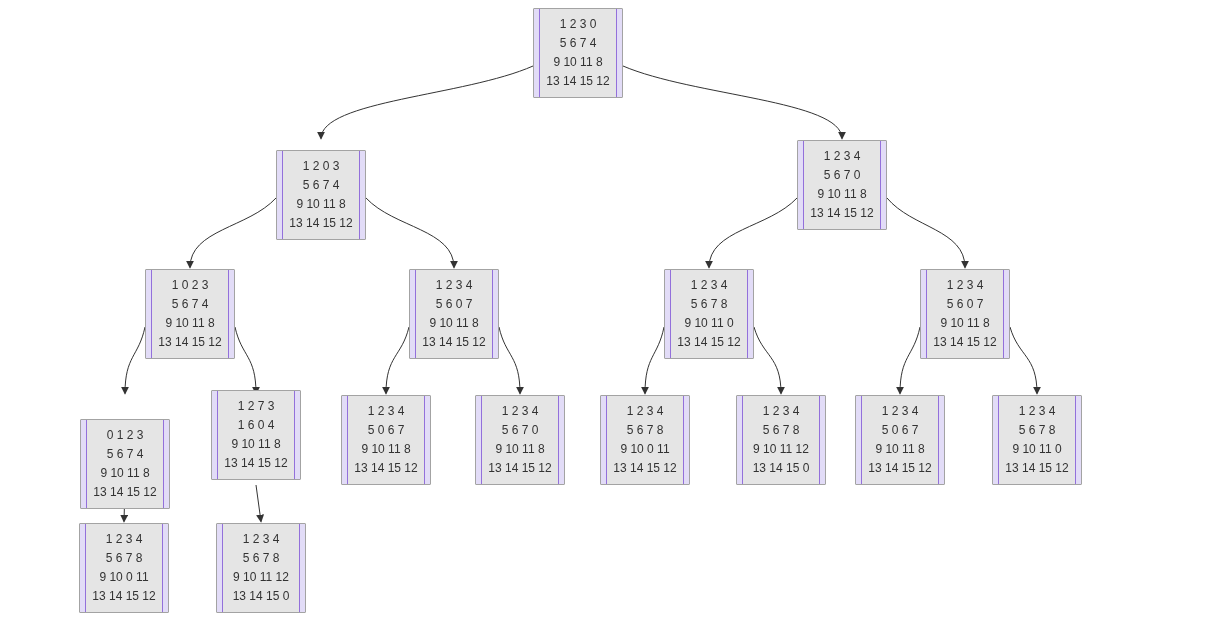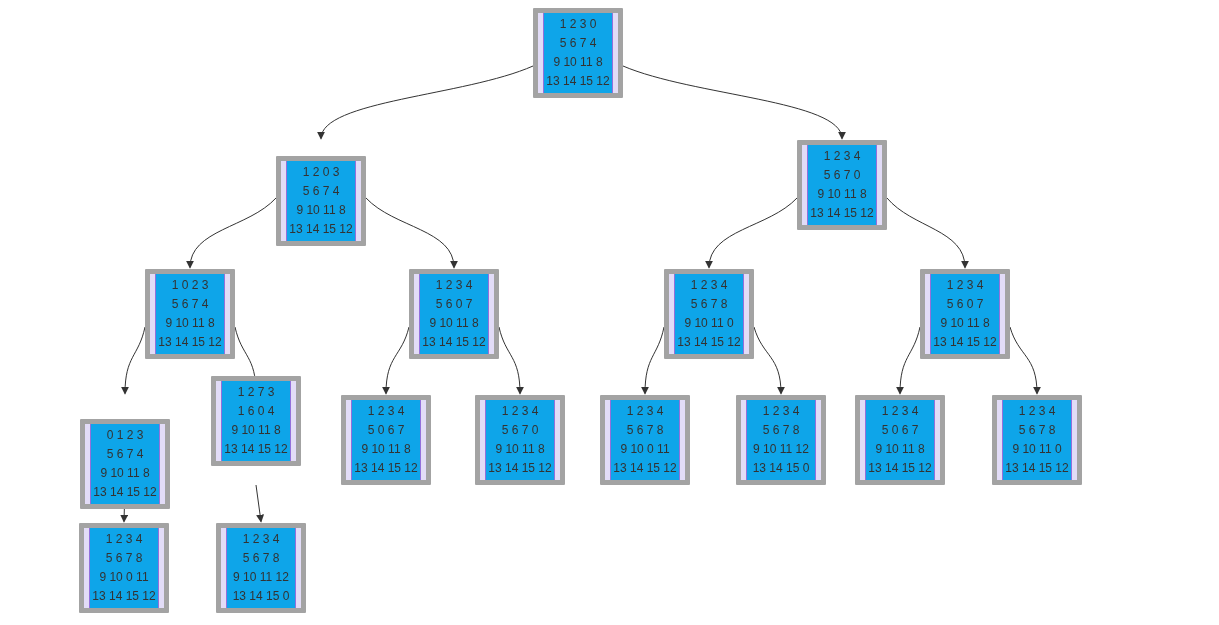--- a/index.html
+++ b/index.html
@@ -19,22 +19,22 @@
     position: absolute;
     left: 0; top: 0;
     width: 1219px;
     height: 625px;
   }
   .node {
     position: absolute;
     box-sizing: border-box;
     width: 90px;
     height: 90px;
-    background: #0ea5e9;
-    border: 5px solid #a3a3a3;
+    background: #e5e5e5;
+    border: 1px solid #a3a3a3;
     border-radius: 1px;
   }
   .stripe {
     position: absolute;
     top: 0; bottom: 0;
     width: 5px;
     background: #e2dcf7;
   }
   .stripe.left  { left: 0;  border-right: 1px solid #9370DB; }
   .stripe.right { right: 0; border-left: 1px solid #9370DB; }
@@ -92,21 +92,21 @@
       <div class="node" style="left: 533px; top: 8px;">
         <div class="stripe left"></div>
         <div class="stripe right"></div>
         <div class="rows">
           <div class="row">1 2 3 0</div>
           <div class="row">5 6 7 4</div>
           <div class="row">9 10 11 8</div>
           <div class="row">13 14 15 12</div>
         </div>
       </div>
-      <div class="node" style="left: 276px; top: 156px; text-decoration: underline;">
+      <div class="node" style="left: 276px; top: 150px; text-decoration: underline;">
         <div class="stripe left"></div>
         <div class="stripe right"></div>
         <div class="rows">
           <div class="row">1 2 0 3</div>
           <div class="row">5 6 7 4</div>
           <div class="row">9 10 11 8</div>
           <div class="row">13 14 15 12</div>
         </div>
       </div>
       <div class="node" style="left: 797px; top: 140px;">
@@ -162,21 +162,21 @@
       <div class="node" style="left: 80px; top: 395px; margin-top: 24px;">
         <div class="stripe left"></div>
         <div class="stripe right"></div>
         <div class="rows">
           <div class="row">0 1 2 3</div>
           <div class="row">5 6 7 4</div>
           <div class="row">9 10 11 8</div>
           <div class="row">13 14 15 12</div>
         </div>
       </div>
-      <div class="node" style="left: 211px; top: 376px; padding-left: 24px;">
+      <div class="node" style="left: 211px; top: 390px; padding-left: 24px;">
         <div class="stripe left"></div>
         <div class="stripe right"></div>
         <div class="rows">
           <div class="row">1 2 7 3</div>
           <div class="row">1 6 0 4</div>
           <div class="row">9 10 11 8</div>
           <div class="row">13 14 15 12</div>
         </div>
       </div>
       <div class="node" style="left: 341px; top: 395px;">

